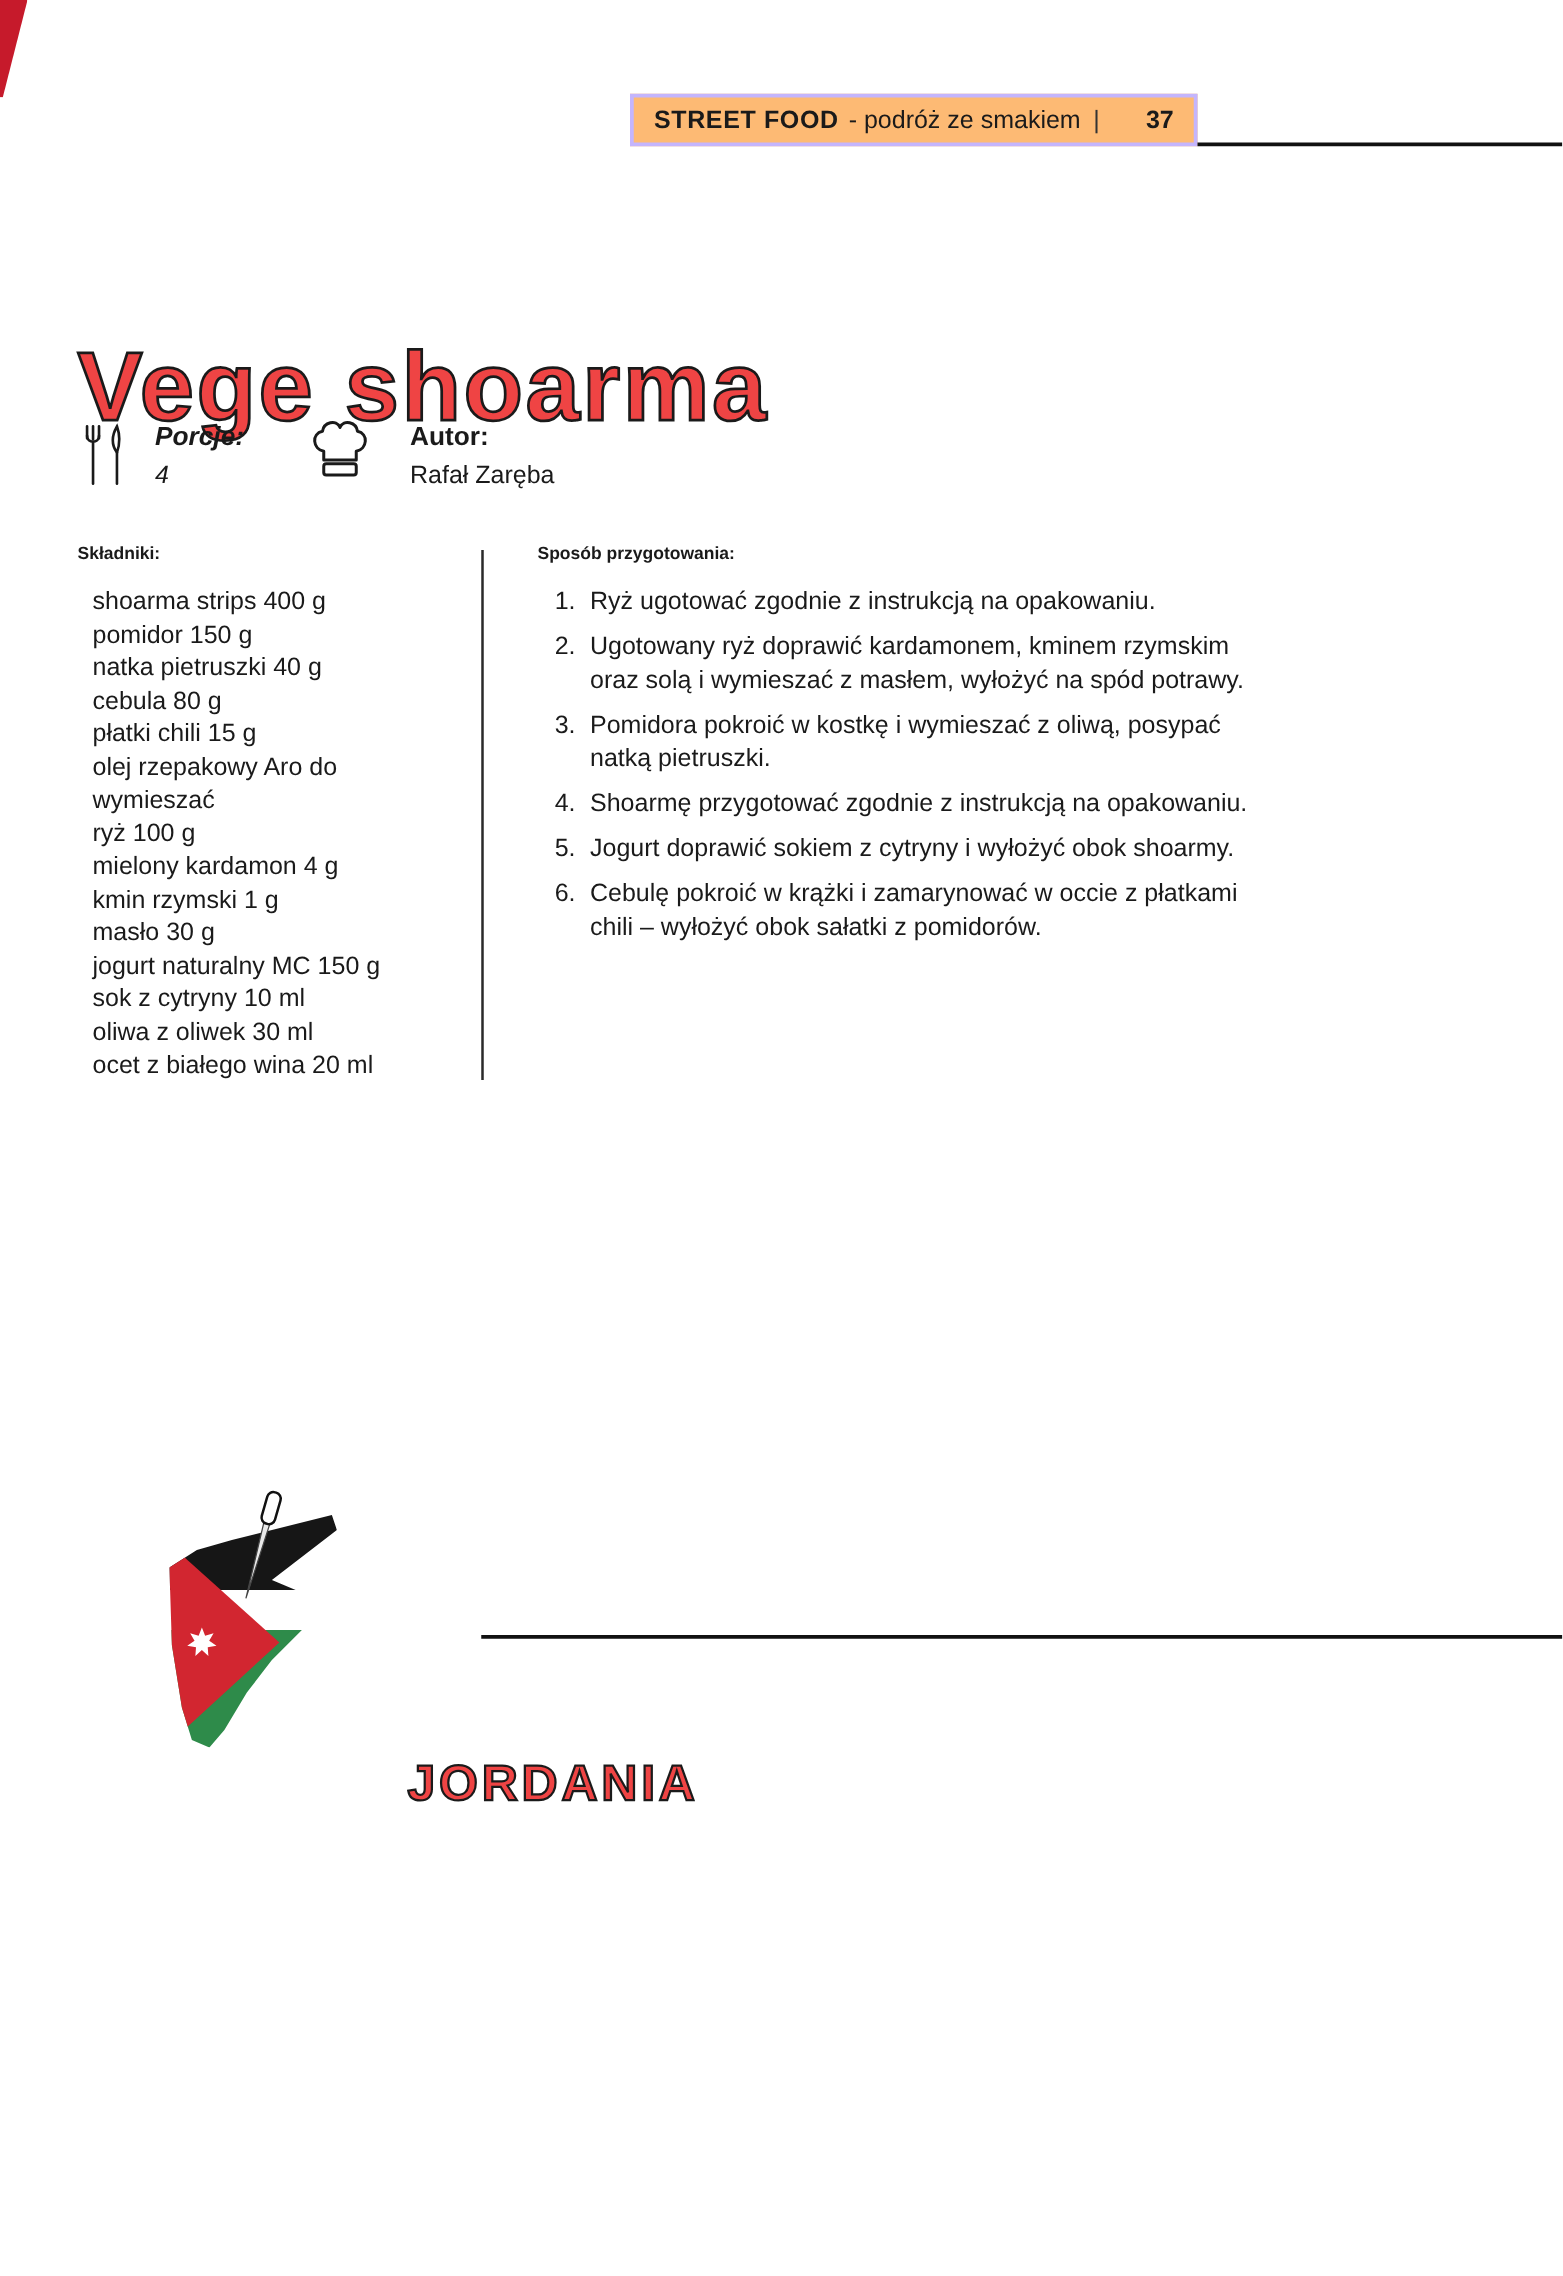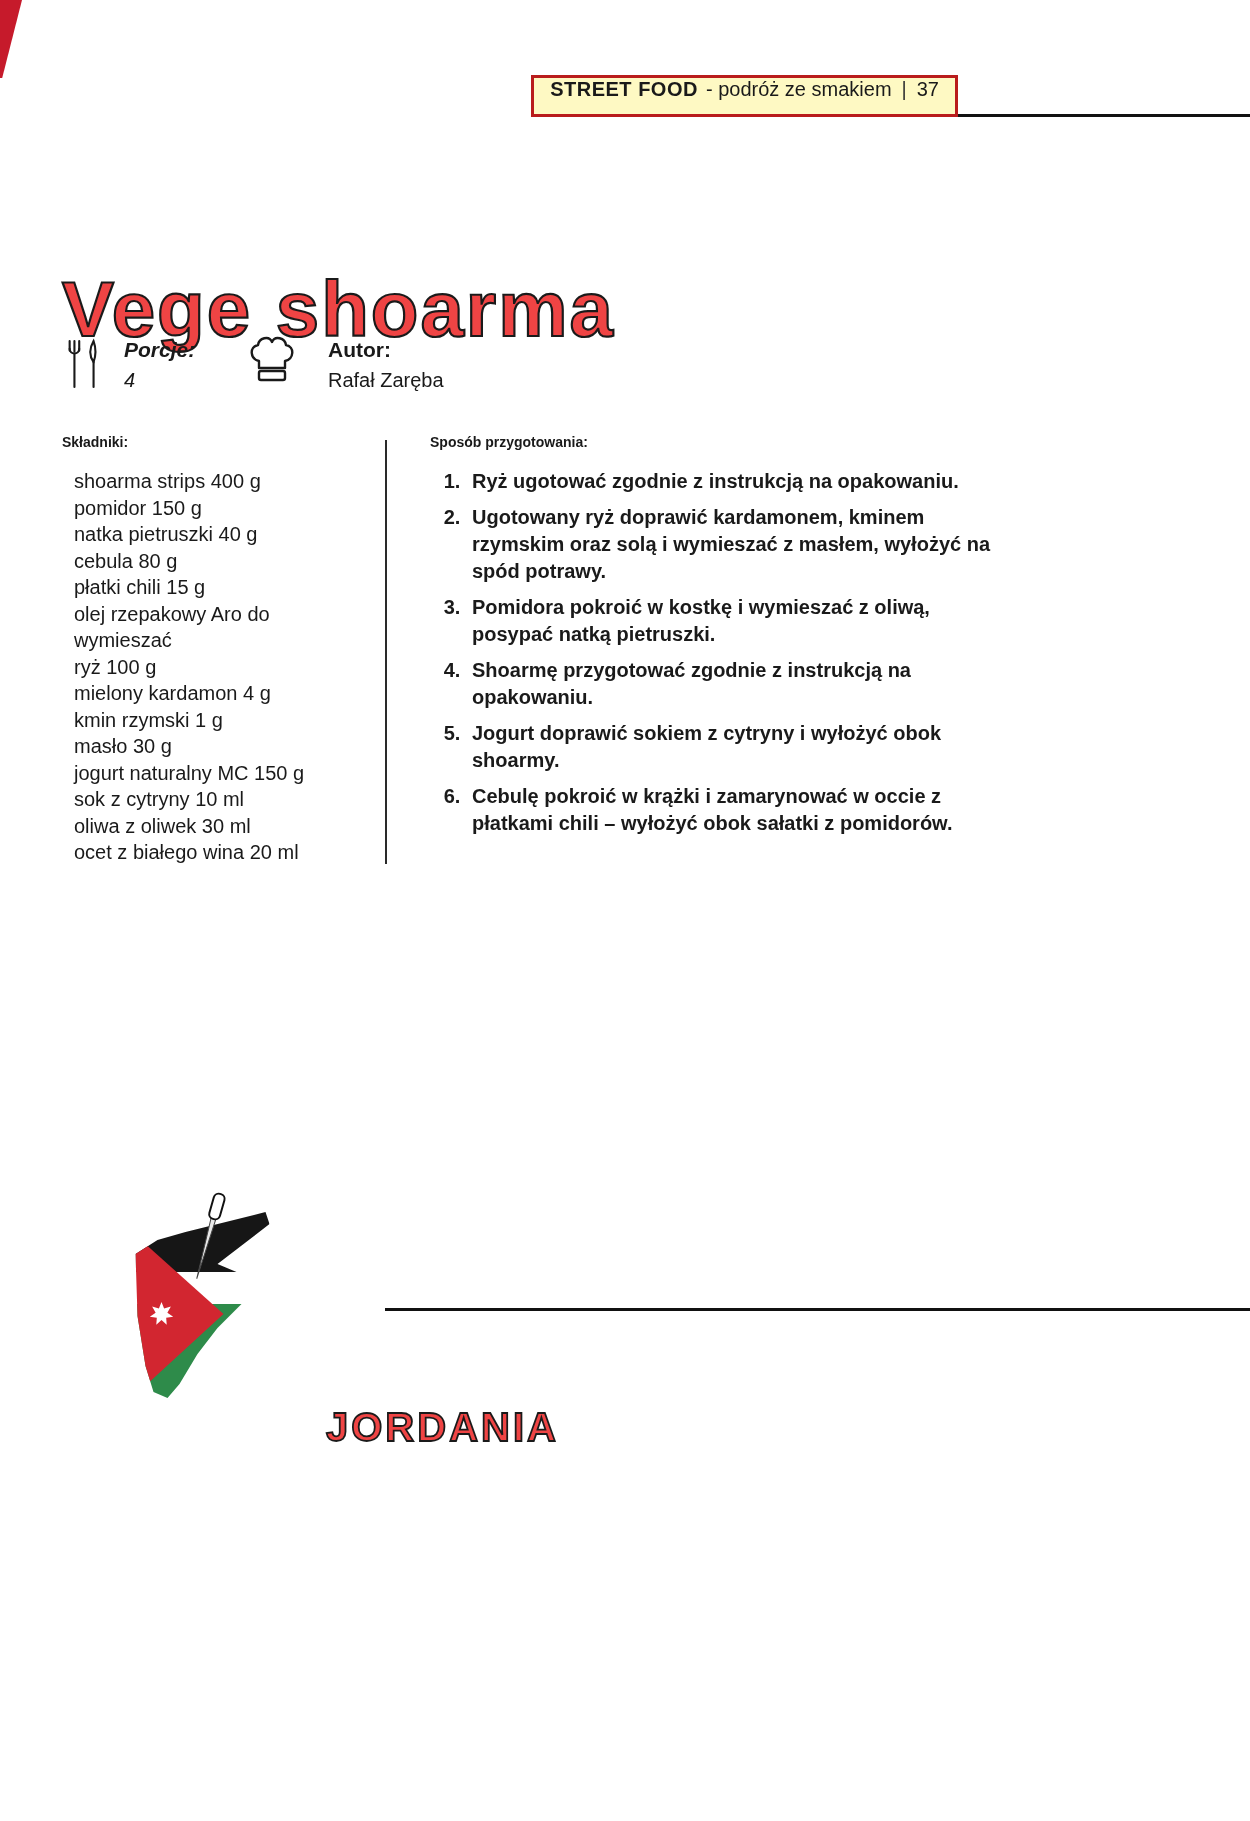--- a/index.html
+++ b/index.html
@@ -23,33 +23,33 @@
     background: #c61a2b;
     clip-path: polygon(0 0, 100% 0, 10% 100%, 0 100%);
   }
 
   
   .header-box {
     position: absolute;
     top: 75px;
     right: 292px;
     height: 42px;
-    border: 3px solid #b91c1c;
+    border: 3px solid #c4b5fd;
     display: flex;
-    align-items: flex-start;
+    align-items: center;
     gap: 8px;
     padding: 0 16px;
     font-size: 20px;
     white-space: nowrap;
-    background: #fef9c3;
+    background: #fdba74;
   }
   .header-box .brand { font-weight: 700; letter-spacing: 0.5px; }
   .header-box .tagline { font-weight: 400; }
   .header-box .divider { font-weight: 300; color: #333; padding: 0 2px; }
-  .header-box .pageno { font-weight: 400; }
+  .header-box .pageno { font-weight: 700; margin-left: 27px; }
   .header-rule {
     position: absolute;
     top: 114px;
     left: 958px;
     width: 292px;
     height: 3px;
     background: #111111;
   }
 
   
@@ -100,21 +100,21 @@
   .steps-col {
     position: absolute;
     left: 430px; top: 434px;
     width: 580px;
   }
   .steps-list {
     margin: 0; padding: 0 0 0 36px;
     font-size: 20px;
     line-height: 27px;
   }
-  .steps-list li { padding-left: 6px; margin-bottom: 9px; font-weight: bold; }
+  .steps-list li { padding-left: 6px; margin-bottom: 9px; }
 
   
   .bottom-rule {
     position: absolute;
     top: 1308px;
     left: 385px;
     width: 865px;
     height: 3px;
     background: #111111;
   }

